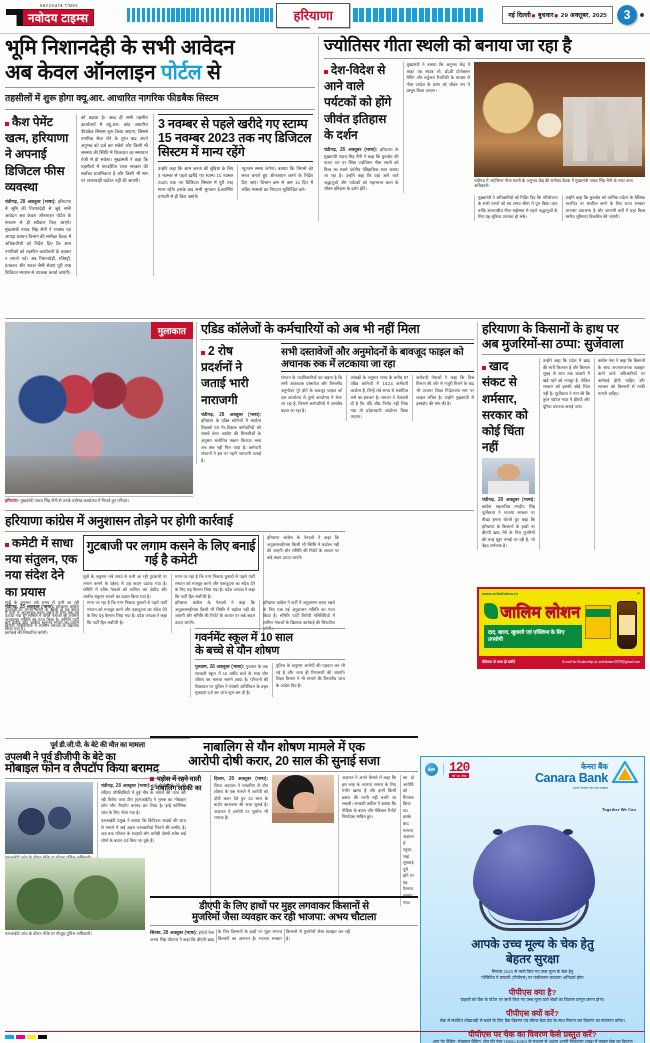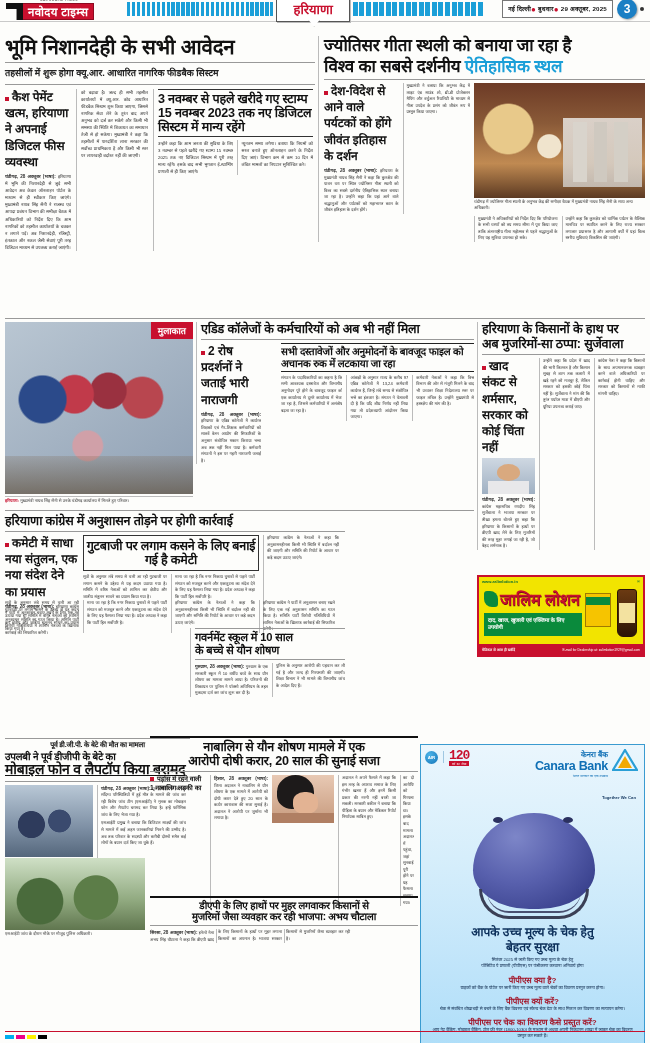--- a/index.html
+++ b/index.html
@@ -13,21 +13,21 @@
   .page {
     position: relative;
     width: 650px; height: 1043px;
     background: #fdfdfb;
     padding: 0;
   }
 
   
   .masthead {
     position: relative;
-    height: 22px;
+    height: 34px;
     display: flex; align-items: center;
     padding: 4px 6px 7px 6px;
     border-bottom: 1px solid #c9c9c9;
   }
   .logo-wrap { display: flex; flex-direction: column; align-items: flex-start; position: relative; width: 118px; }
   .logo-tag { font-size: 3.4px; letter-spacing: .6px; color: #6b6b6b; margin-left: 34px; margin-bottom: 1px; font-weight: bold;}
   .logo-row { display: flex; align-items: stretch; }
   .logo-flag {
     width: 17px; height: 17px; background: #111;
     position: relative; margin-right: -1px;
@@ -230,20 +230,21 @@
       <span>नई दिल्ली</span><span class="dot">●</span>
       <span>बुधवार</span><span class="dot">●</span>
       <span>29 अक्तूबर, 2025</span>
     </div>
     <div class="pageno">3</div>
     <div class="end-dot"></div>
   </div>
 
   <div class="sec" style="left:5px; top:36px; width:310px;">
     <div class="hl hl-xl">भूमि निशानदेही के सभी आवेदन</div>
+    <div class="hl hl-xl" style="margin-top:2px;"><span>अब केवल ऑनलाइन </span><span class="accent">पोर्टल</span><span> से</span></div>
     <div class="subhead">तहसीलों में शुरू होगा क्यू.आर. आधारित नागरिक फीडबैक सिस्टम</div>
 
     <div style="display:flex; gap:5px; margin-top:4px;">
       <div class="col" style="width:66px;">
         <div class="kicker"><span class="sq"></span><span>कैश पेमेंट खत्म, हरियाणा ने अपनाई डिजिटल फीस व्यवस्था</span></div>
         <div class="body-txt" style="margin-top:3px;">
           <span class="byline">चंडीगढ़, 28 अक्तूबर (भाषा):</span>
           <span>हरियाणा में भूमि की निशानदेही से जुड़े सभी आवेदन अब केवल ऑनलाइन पोर्टल के माध्यम से ही स्वीकार किए जाएंगे। मुख्यमंत्री नायब सिंह सैनी ने राजस्व एवं आपदा प्रबंधन विभाग की समीक्षा बैठक में अधिकारियों को निर्देश दिए कि आम नागरिकों को तहसील कार्यालयों के चक्कर न लगाने पड़ें। अब निशानदेही, रजिस्ट्री, इंतकाल और नकल जैसी सेवाएं पूरी तरह डिजिटल माध्यम से उपलब्ध कराई जाएंगी।</span>
         </div>
       </div>
@@ -259,21 +260,20 @@
           <div class="col rule-v" style="width:76px; padding-left:3px;">
               <div class="body-txt">न्यूनतम समय लगेगा। बताया कि नियमों को सरल बनाते हुए ऑनलाइन करने के निर्देश दिए जाएं। विभाग कम से कम 10 दिन में लंबित मामलों का निपटान सुनिश्चित करे।</div>
             </div>
         </div>
       </div>
     </div>
   </div>
 
   <div class="sec rule-v" style="left:318px; top:36px; width:327px; padding-left:5px;">
     <div class="hl hl-lg">ज्योतिसर गीता स्थली को बनाया जा रहा है</div>
-    <div class="hl hl-lg" style="margin-top:2px;"><span>विश्व का सबसे दर्शनीय </span><span class="accent">ऐतिहासिक स्थल</span></div>
     <div class="rule-h" style="margin-top:3px;"></div>
 
     <div style="display:flex; gap:4px; margin-top:3px;">
       <div class="col" style="width:75px;">
         <div class="kicker"><span class="sq"></span><span>देश-विदेश से आने वाले पर्यटकों को होंगे जीवंत इतिहास के दर्शन</span></div>
         <div class="body-txt b2" style="margin-top:3px;">
           <span class="byline">चंडीगढ़, 28 अक्तूबर (भाषा):</span>
           <span>हरियाणा के मुख्यमंत्री नायब सिंह सैनी ने कहा कि कुरुक्षेत्र की पावन धरा पर स्थित ज्योतिसर गीता स्थली को विश्व का सबसे दर्शनीय ऐतिहासिक स्थल बनाया जा रहा है। उन्होंने कहा कि यहां आने वाले श्रद्धालुओं और पर्यटकों को महाभारत काल के जीवंत इतिहास के दर्शन होंगे।</span>
         </div>
       </div>
@@ -435,21 +435,21 @@
     <div style="position:absolute;left:0;right:0;bottom:0;height:11px;background:#c8102e;color:#fff;display:flex;align-items:center;justify-content:space-between;padding:0 3px;">
       <span style="font-size:3.6px;font-weight:bold;">मेडिकल से आज ही खरीदें</span>
       <span style="font-size:3.3px;">E-mail for Dealership at: zalimlotion1929@gmail.com</span>
     </div>
   </div>
 
   <div class="sec" style="left:5px; top:738px; width:185px;">
     <div class="rule-h" style="margin-bottom:2px;"></div>
     <div class="hl hl-sm center" style="font-size:7px;">पूर्व डी.जी.पी. के बेटे की मौत का मामला</div>
     <div class="hl" style="font-size:10px;margin-top:2px;">उपलबी ने पूर्व डीजीपी के बेटे का</div>
-    <div class="hl" style="font-size:14px;text-decoration:underline;">मोबाइल फोन व लैपटॉप किया बरामद</div>
+    <div class="hl" style="font-size:12px;">मोबाइल फोन व लैपटॉप किया बरामद</div>
     <div class="rule-h" style="margin-top:3px;"></div>
     <div style="display:flex;gap:4px;margin-top:3px;">
       <div class="col" style="width:88px;">
         <div class="photo" style="height:72px;background:linear-gradient(180deg,#9fb4c7,#6f8499);position:relative;">
           <div style="position:absolute;inset:0;background:
             radial-gradient(circle at 30% 55%, #2e3b5c 0 18%, transparent 19%),
             radial-gradient(circle at 62% 50%, #3a4a6e 0 17%, transparent 18%),
             linear-gradient(180deg,#b9c8d6 0%, #7d8fa4 60%, #55677c 100%);"></div>
         </div>
         <div class="photo-cap">एसआईटी जांच के दौरान मौके पर मौजूद पुलिस अधिकारी।</div>

